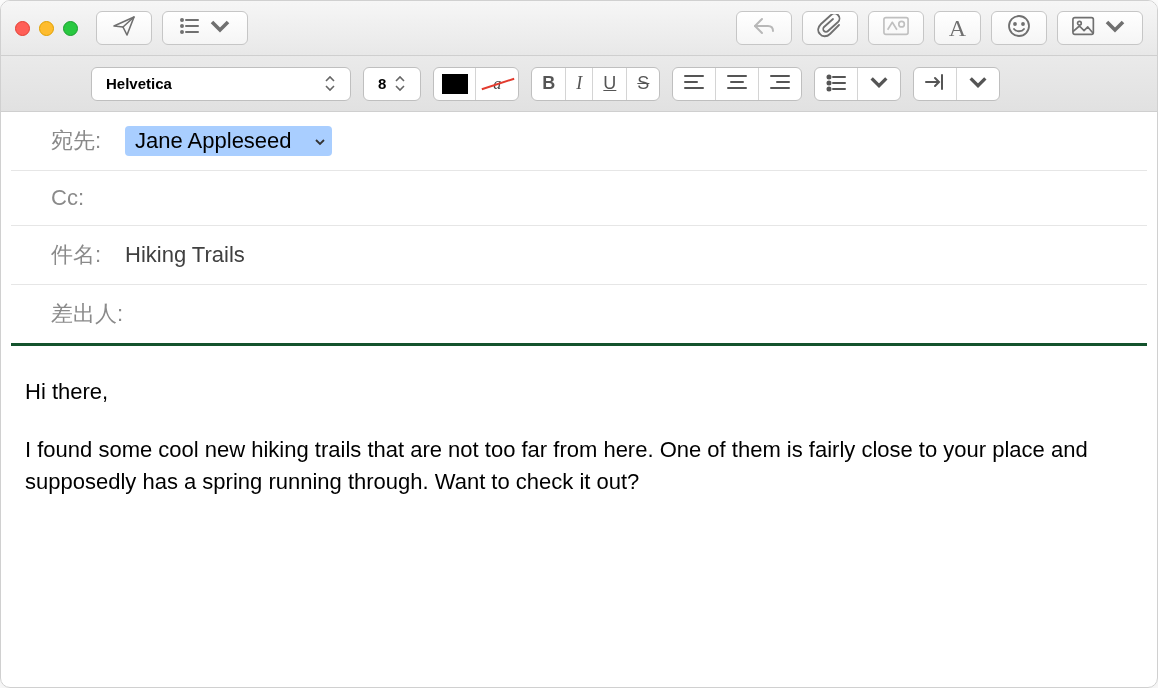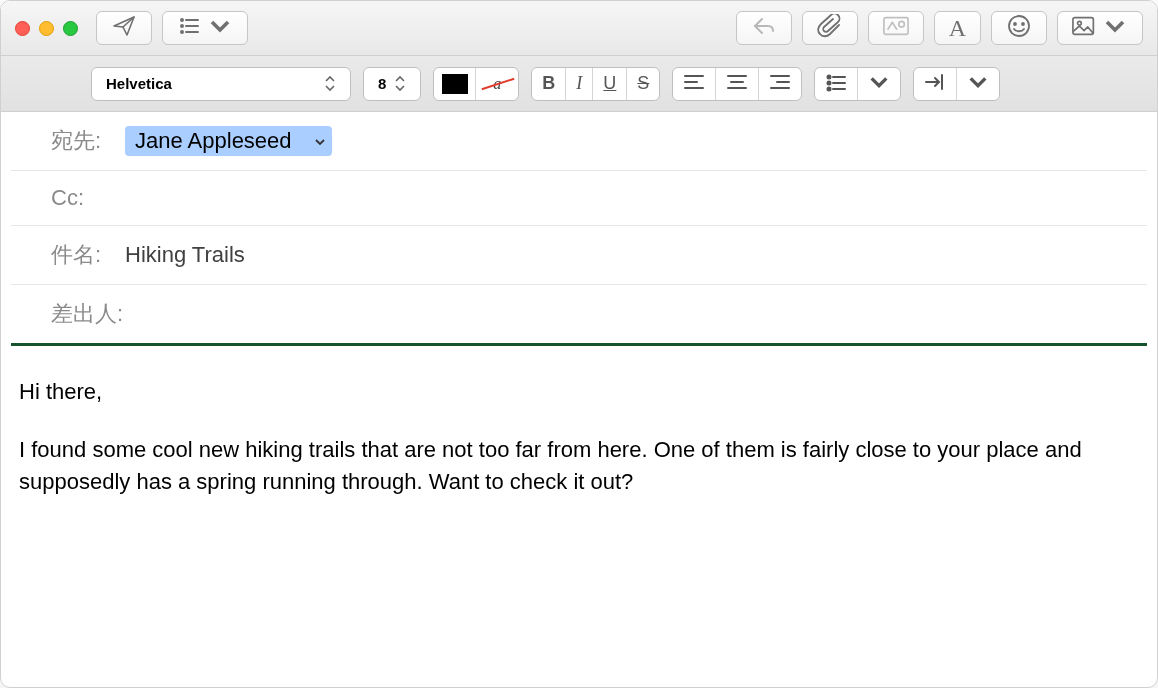--- a/index.html
+++ b/index.html
@@ -107,21 +107,21 @@
   .recip-token {
     background:#a9ceff;
     border-radius:4px;
     padding: 2px 6px 2px 10px;
     display:flex; align-items:center; gap:22px;
     color:#000;
   }
   .recip-token .chev { color:#3a3a3a; }
   .val { color:#404040; }
   .msg {
-    padding: 30px 18px;
+    padding: 30px 24px;
     font-size:22px;
     line-height:1.45;
     color:#000;
   }
   .msg p { margin:0 0 26px 0; }
 </style>
 </head>
 <body>
 
 <div class="titlebar">

